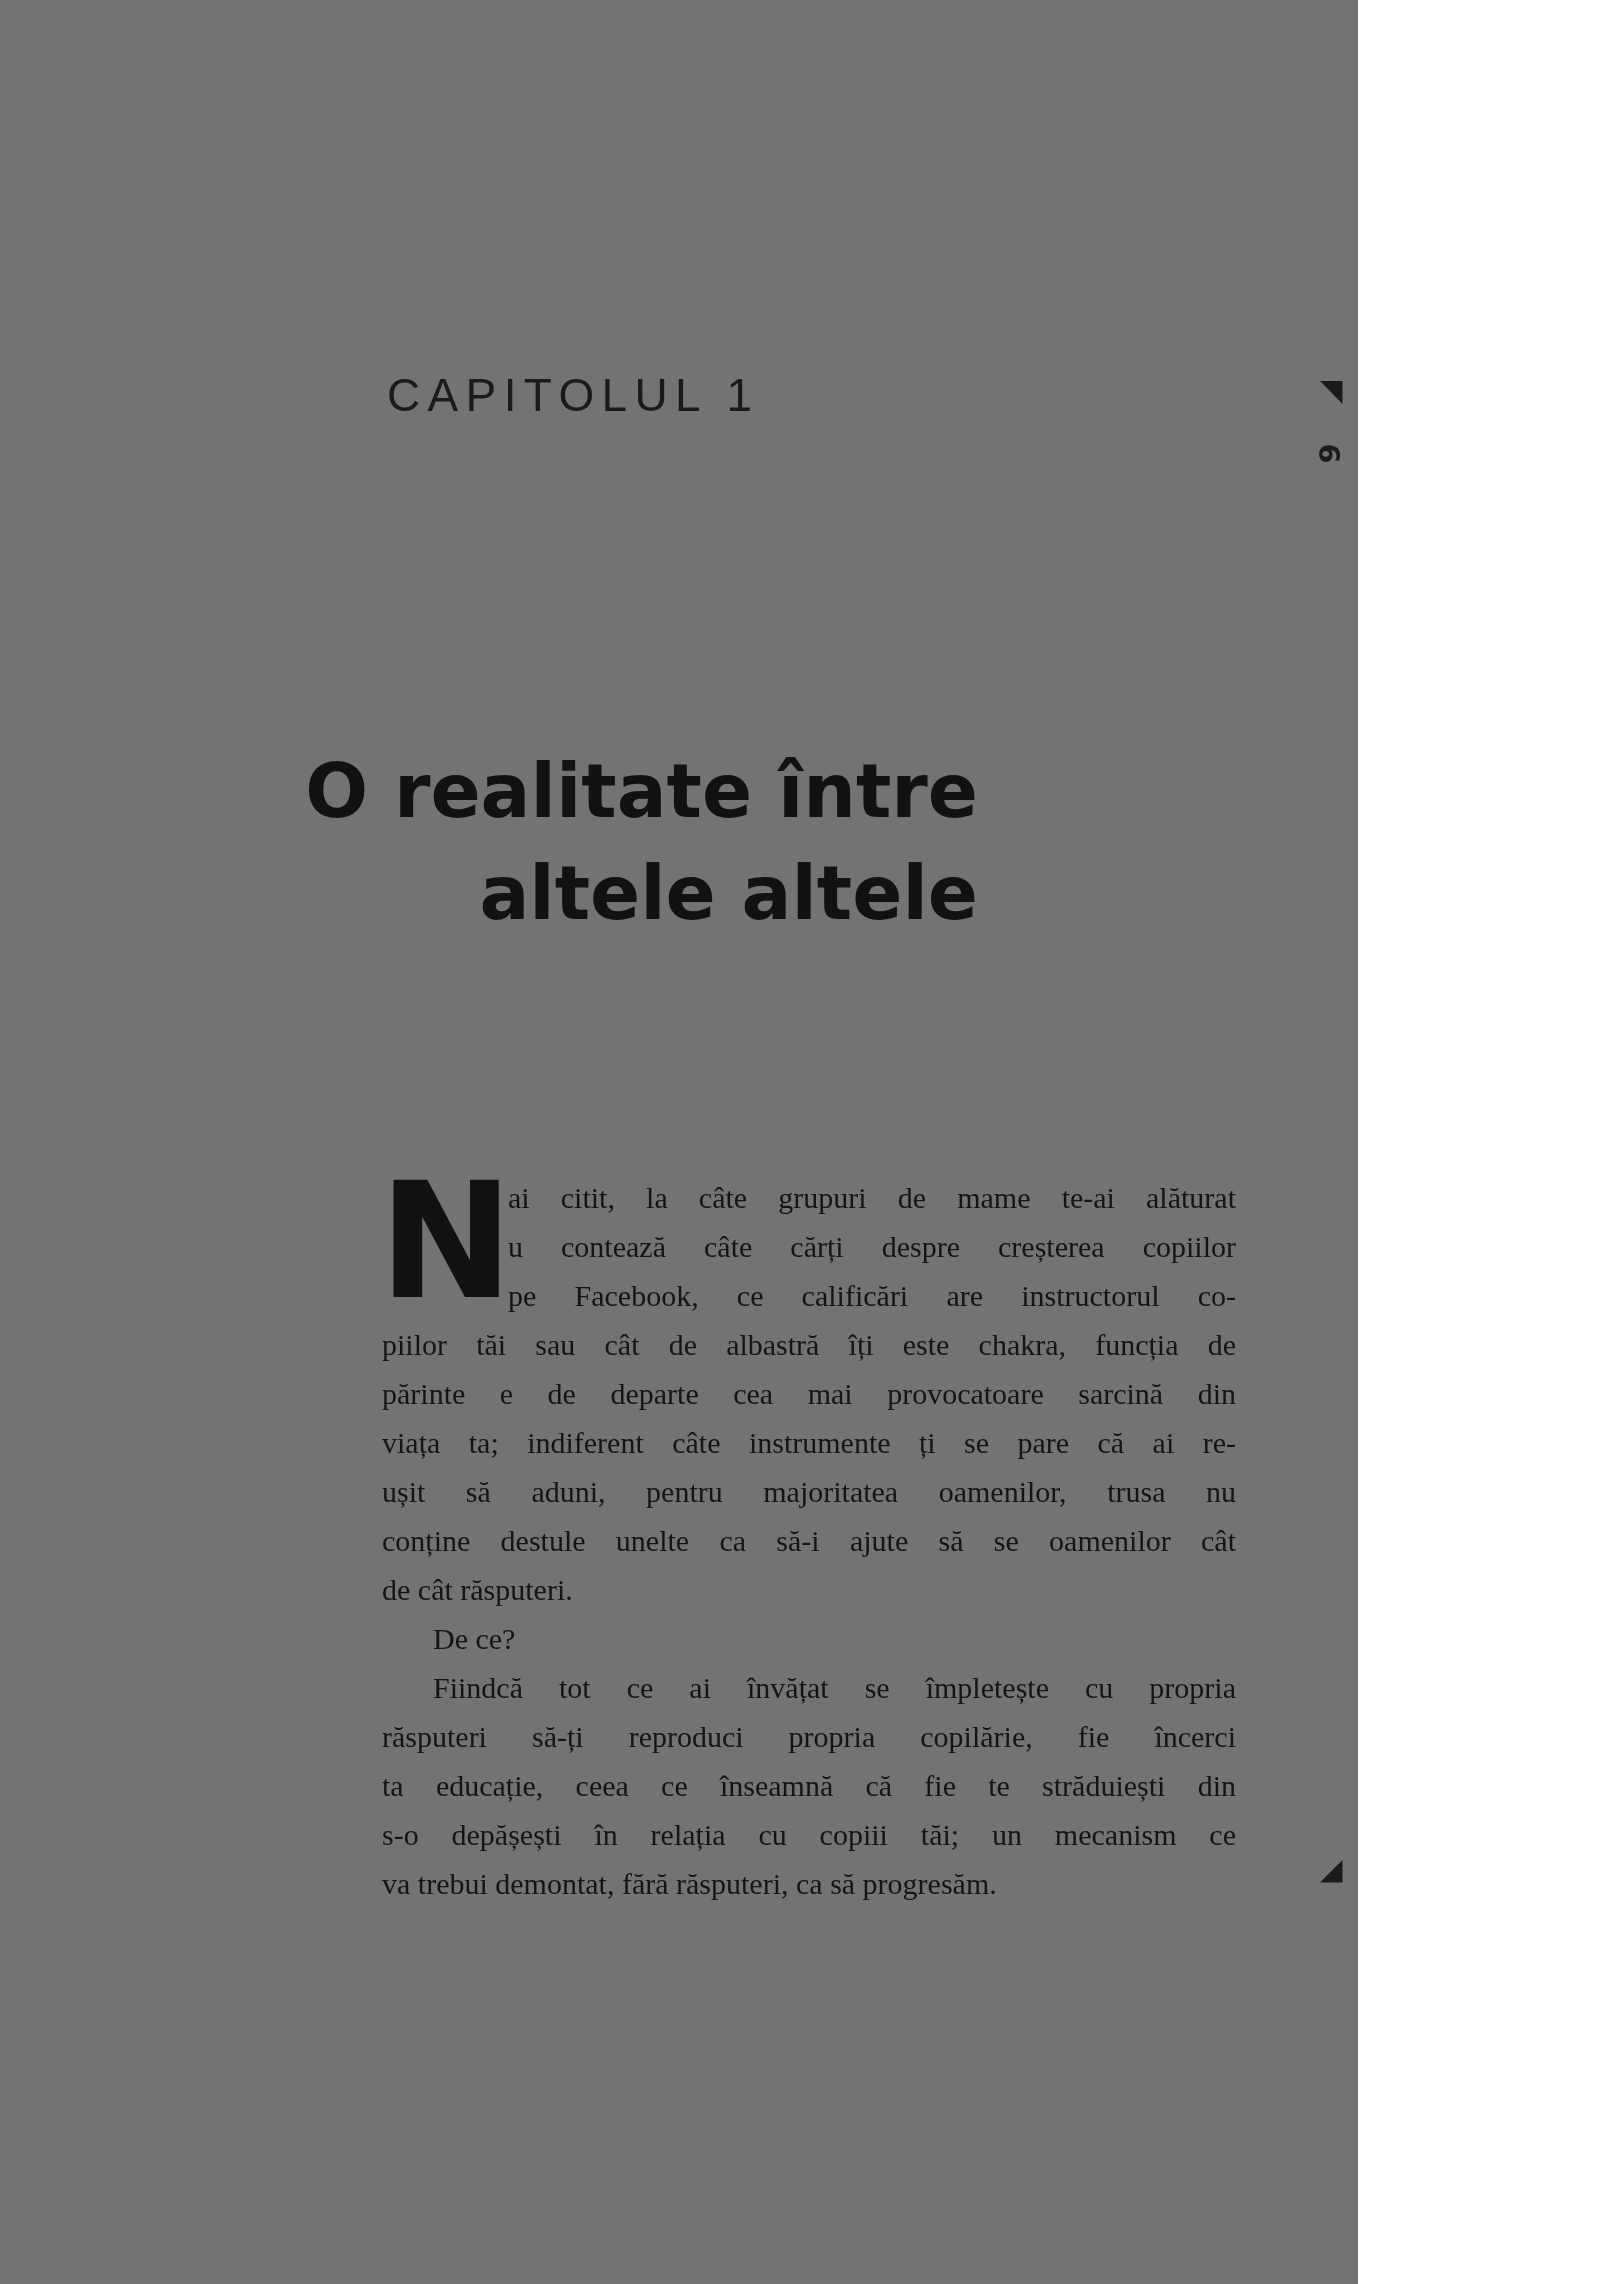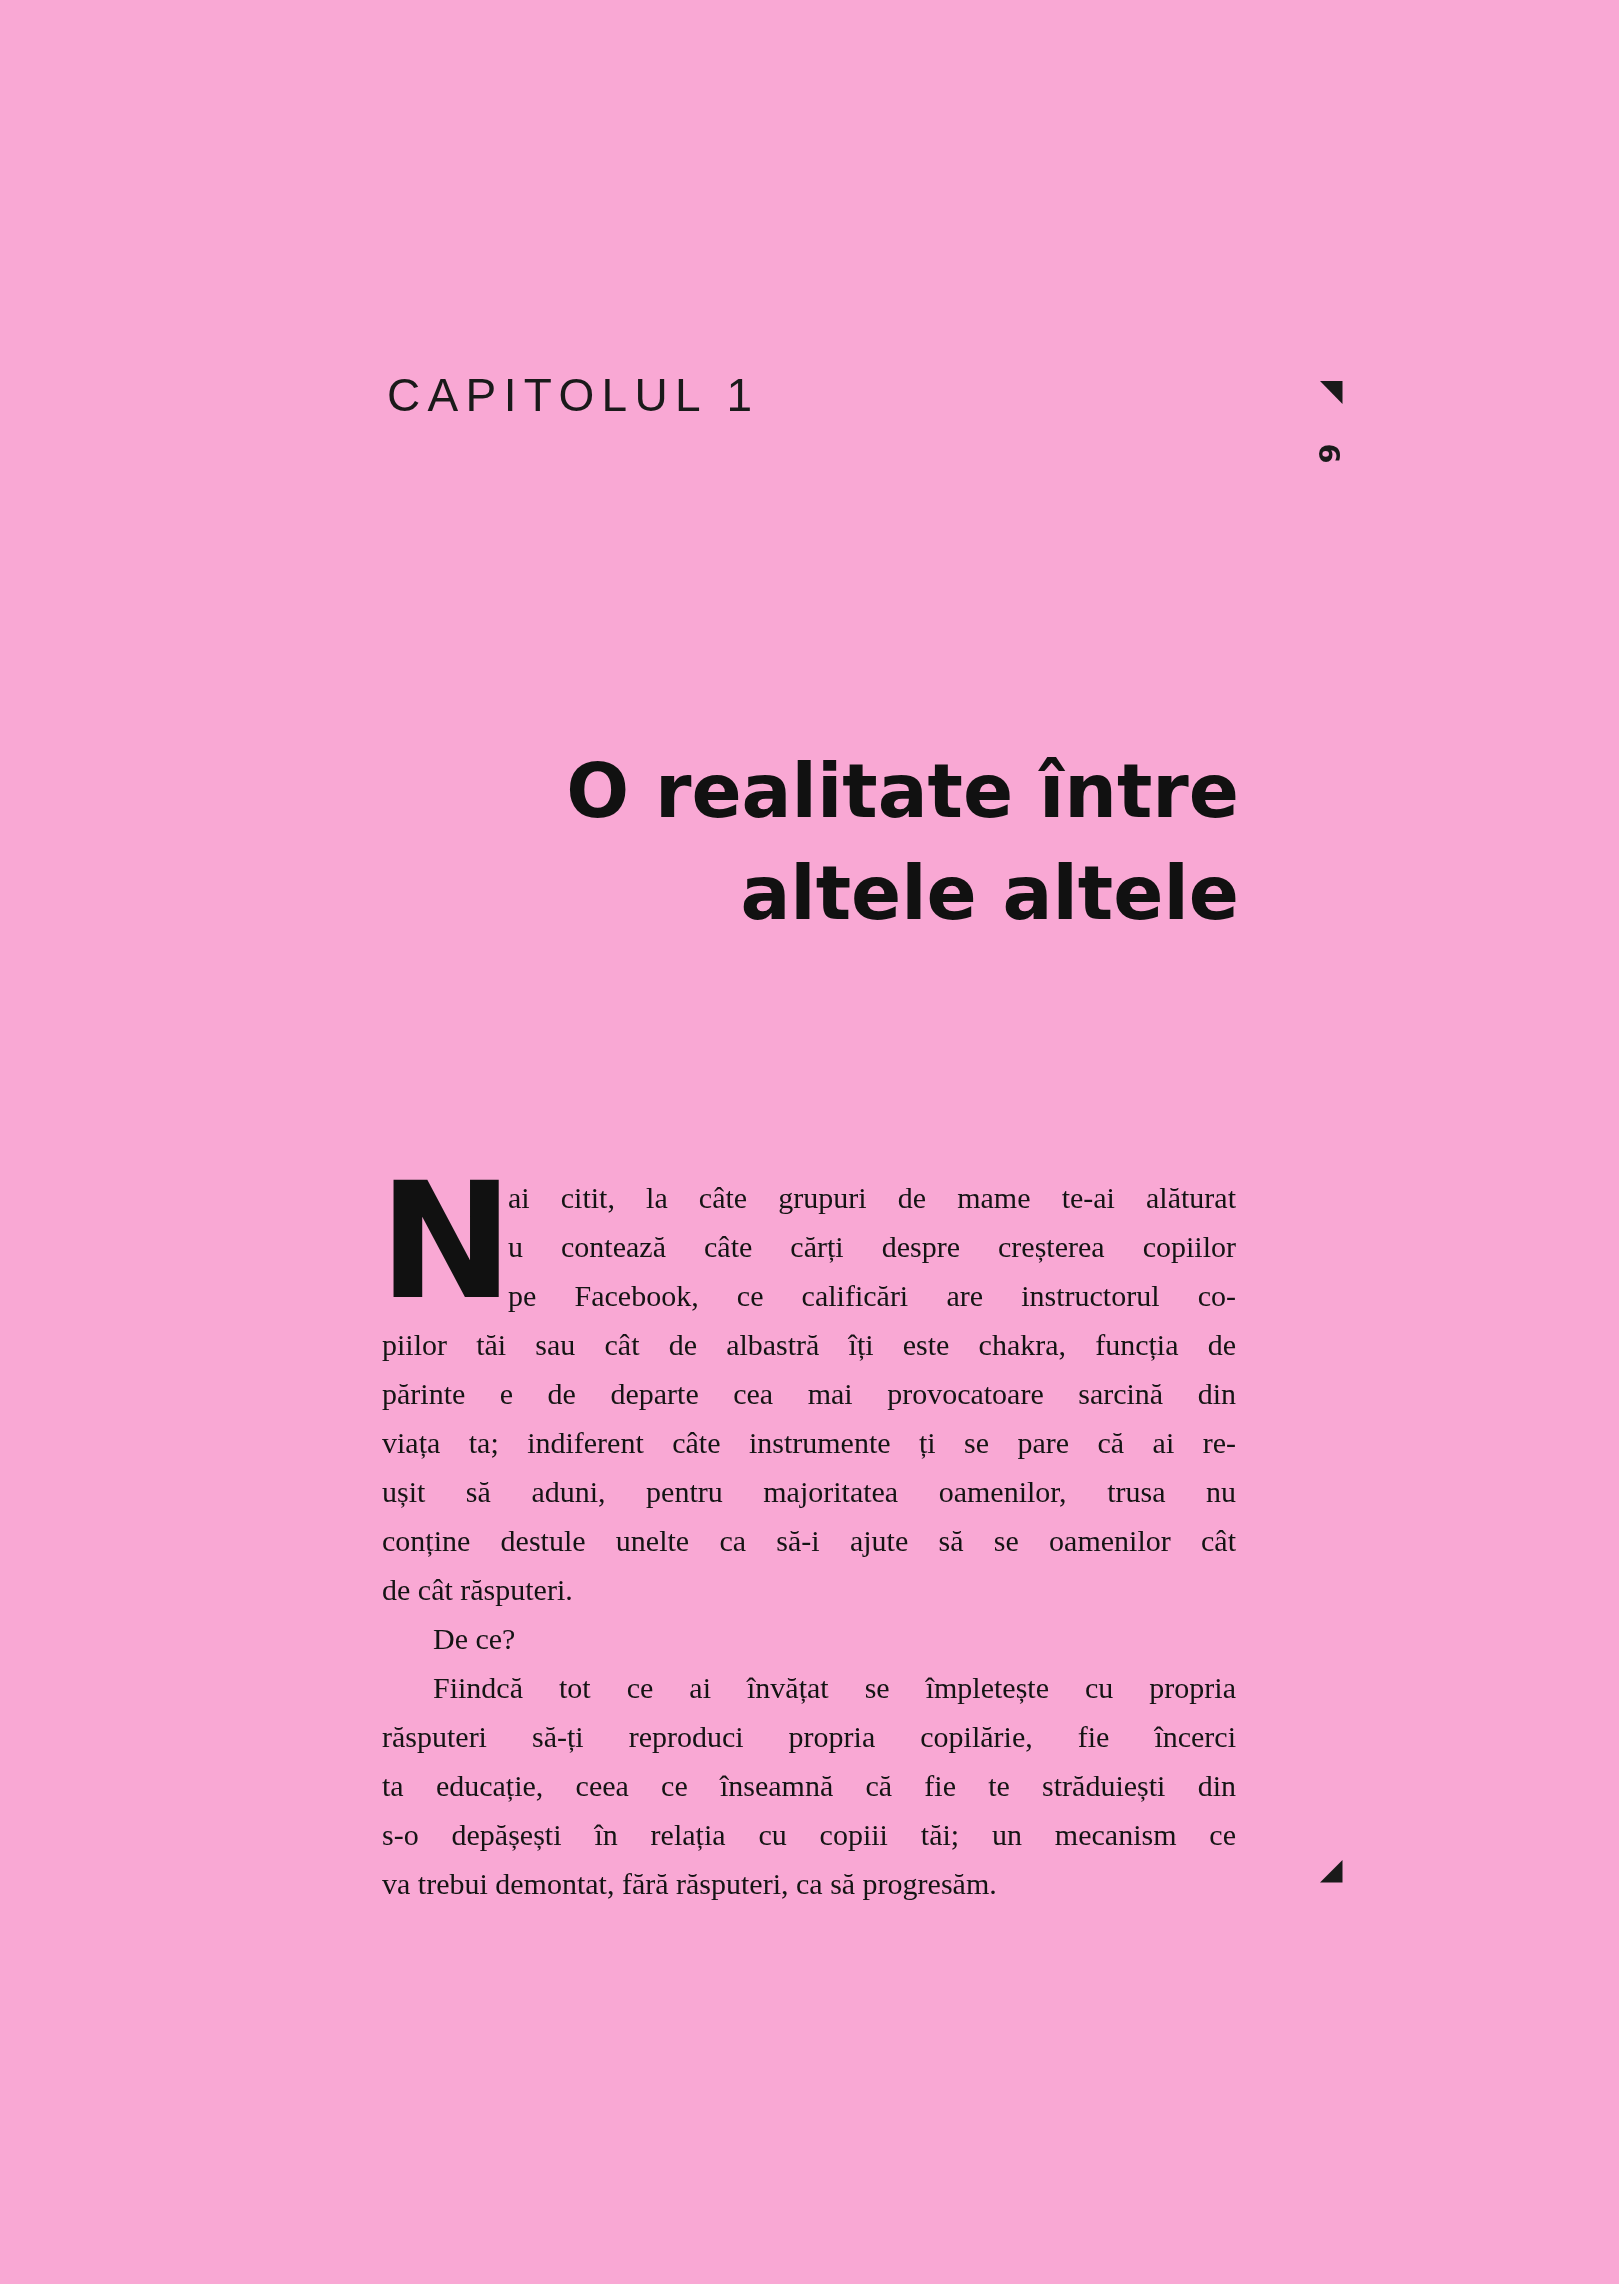--- a/index.html
+++ b/index.html
@@ -3,22 +3,22 @@
 <meta charset="utf-8">
 <style>
   html,body{margin:0;padding:0;}
   body{
     width:1619px;height:2284px;
     background:#ffffff;
     font-family:"Liberation Serif", serif;
   }
   .page{
     position:relative;
-    width:1619px;height:2284px;
-    background:#f9a8d4;
+    width:1358px;height:2284px;
+    background:#737373;
     color:#141414;
     overflow:hidden;
   }
 
   
   .chapter-header{
     position:absolute;
     left:387px;top:370px;
     font-family:"Liberation Sans", sans-serif;
     font-size:46px;line-height:51px;

